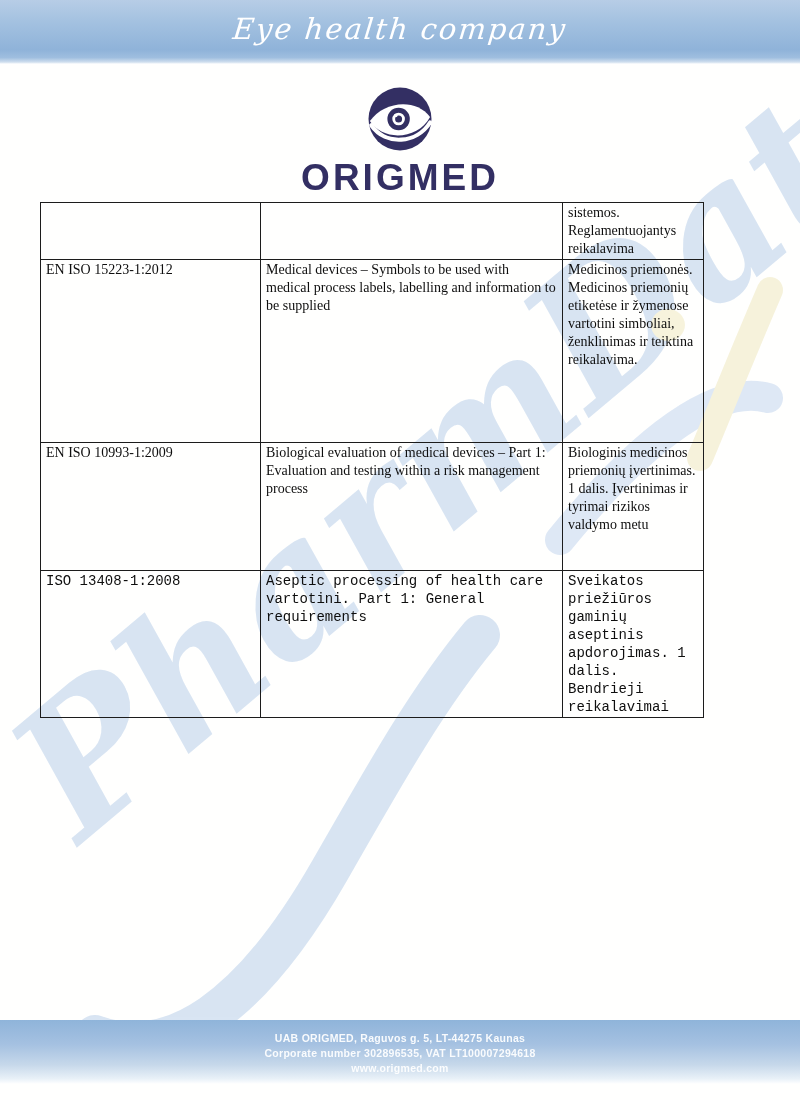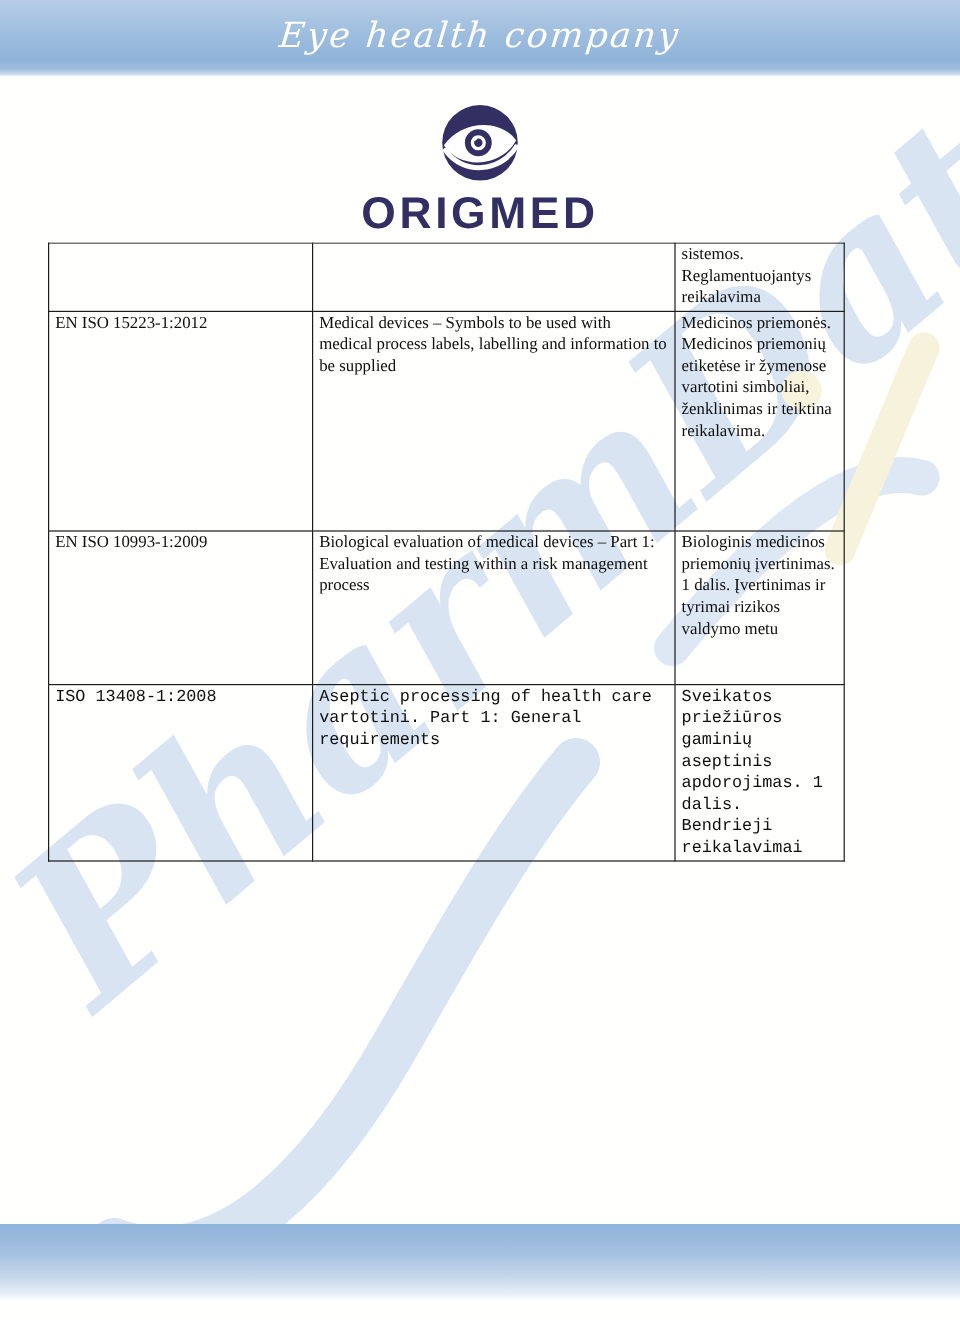--- a/index.html
+++ b/index.html
@@ -98,14 +98,19 @@
         </tr>
         <tr class="r6">
           <td>ISO 13408-1:2008</td>
           <td>Aseptic processing of health care vartotini. Part 1: General requirements</td>
           <td>Sveikatos priežiūros gaminių aseptinis apdorojimas. 1 dalis. Bendrieji reikalavimai</td>
         </tr>
       </tbody>
     </table>
   </div>
 
+  <div class="footer-text">
+    <div>UAB ORIGMED, Raguvos g. 5, LT-44275 Kaunas</div>
+    <div>Corporate number 302896535, VAT LT100007294618</div>
+    <div>www.origmed.com</div>
+  </div>
 
 </div>
 
 </body></html>

